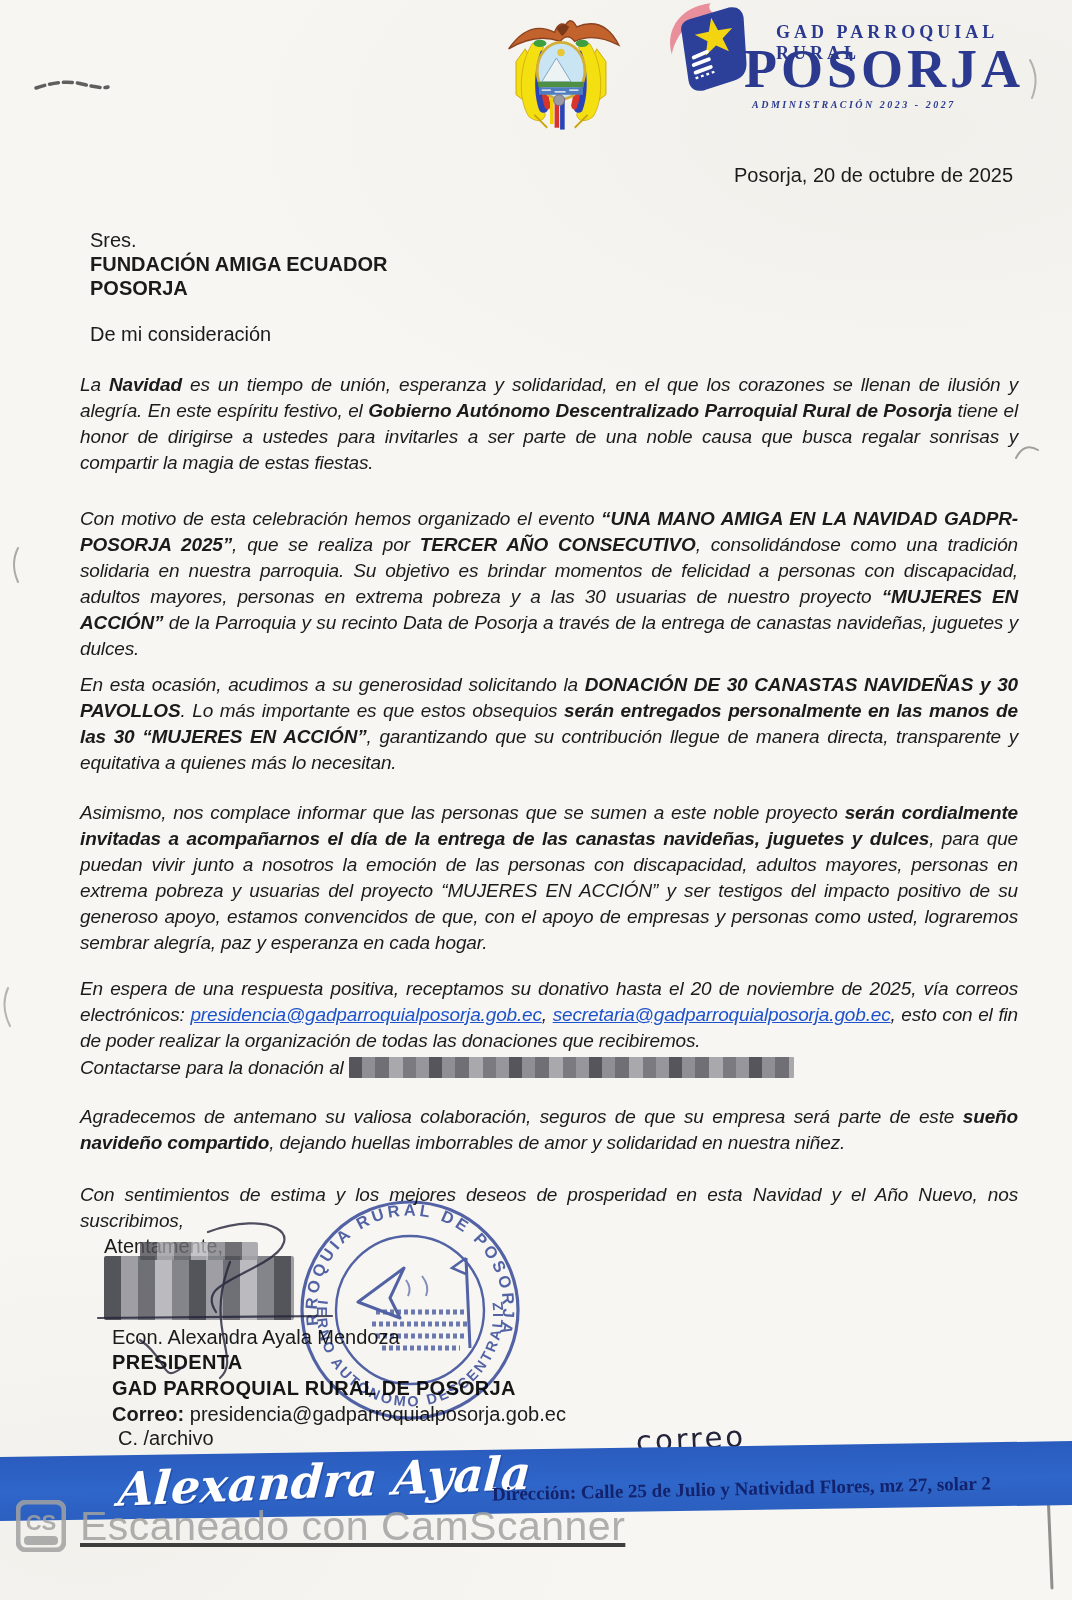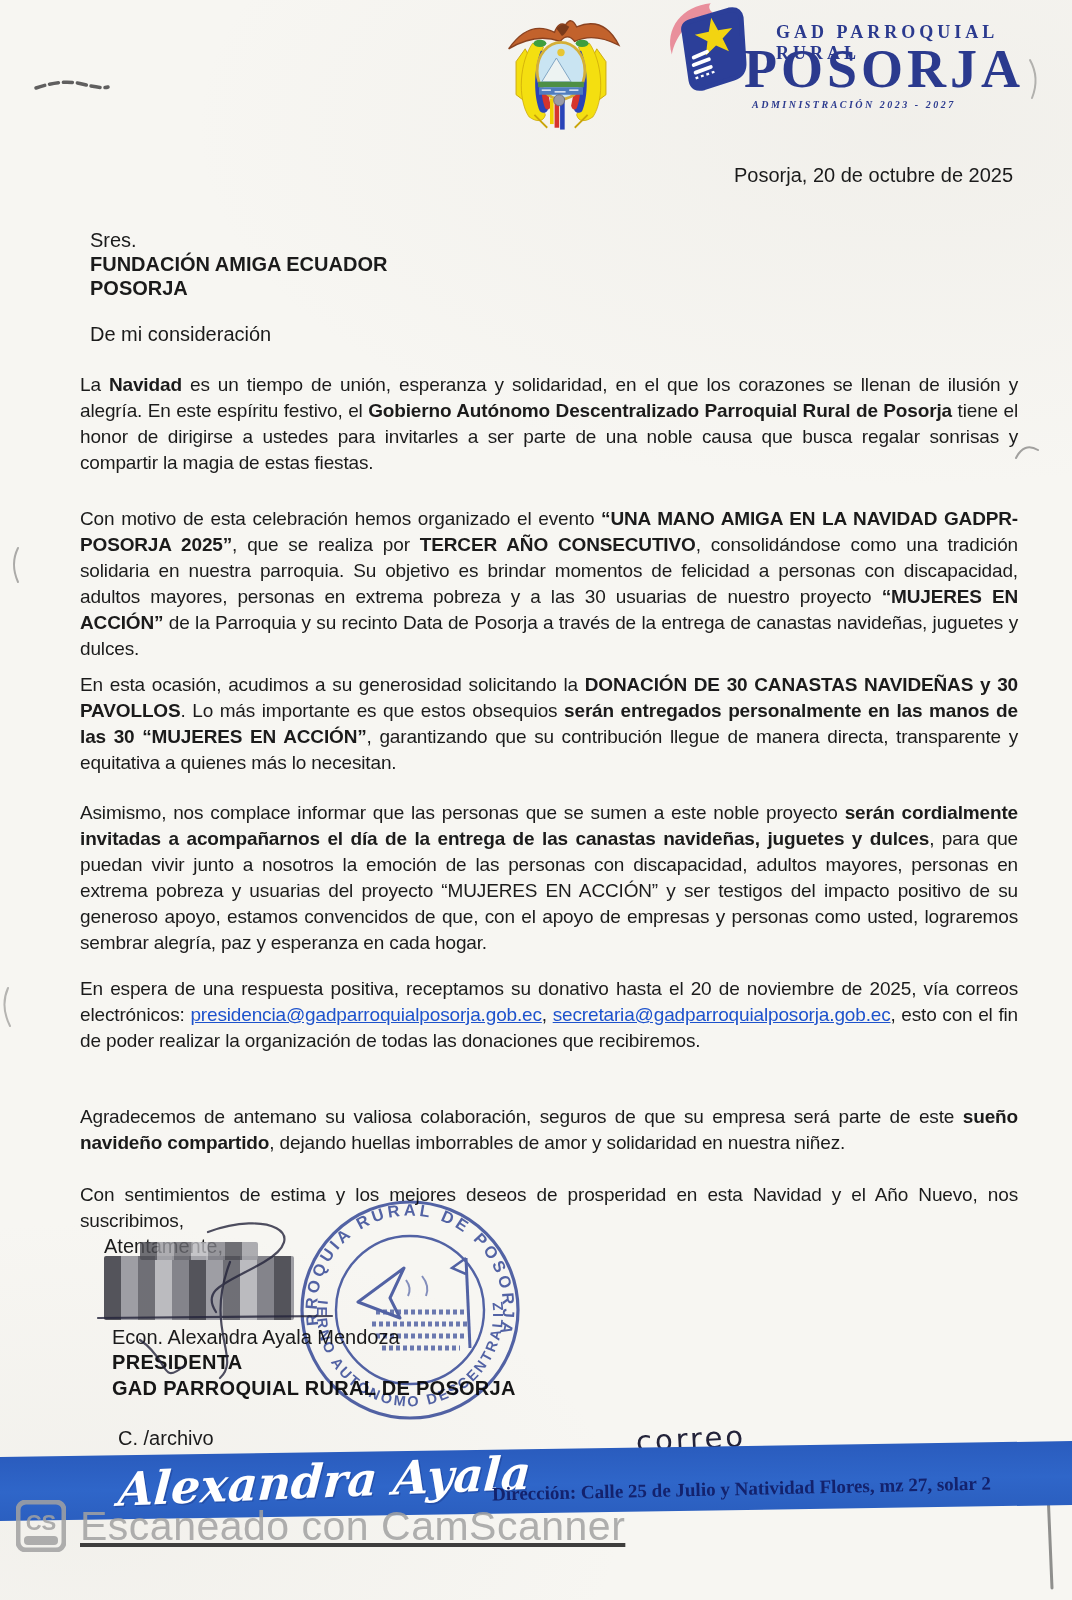--- a/index.html
+++ b/index.html
@@ -19,21 +19,21 @@
   .brand-text{color:#2b3a8e;font-family:"Liberation Serif", serif;font-weight:bold;}
   .brand-line1{font-size:18px;letter-spacing:4px;}
   .brand-name{font-size:54px;letter-spacing:4px;line-height:1;}
   .brand-line3{font-size:10px;letter-spacing:2.5px;font-style:italic;}
   .ref-number{font-size:21px;font-weight:bold;letter-spacing:.4px;color:#151515;}
   .date-line{font-size:20px;color:#1b1b1b;}
   
   .para{
     position:absolute;left:80px;width:938px;
     font-size:19px;line-height:26px;text-align:justify;
-    letter-spacing:-0.15px;color:#1b1b1b;
+    letter-spacing:-0.15px;color:#1b1b1b;font-style:italic;
   }
   .block{position:absolute;left:80px;font-size:20px;line-height:24px;color:#1b1b1b;margin-left:10px;}
   .seg-b{font-weight:bold;}
   .seg-l{color:#1d52cc;text-decoration:underline;}
   .redact{
     display:inline-block;height:21px;vertical-align:-4px;border-radius:1px;
     background-image:
       repeating-linear-gradient(90deg,#55555b 0 13px,#8e8e94 13px 26px,#6f6f75 26px 40px,#a8a8ad 40px 54px,#7a7a80 54px 67px,#96969c 67px 80px),
       repeating-linear-gradient(0deg,rgba(255,255,255,.30) 0 10px,rgba(0,0,0,.18) 10px 21px);
   }
@@ -150,31 +150,36 @@
   <div class="abs block" style="top:252px;font-weight:bold;">FUNDACIÓN AMIGA ECUADOR</div>
   <div class="abs block" style="top:276px;font-weight:bold;">POSORJA</div>
 
   <div class="abs block" style="top:322px;">De mi consideración</div>
 
   <div class="para" style="top:372px;"><span>La </span><span class="seg-b">Navidad</span><span> es un tiempo de unión, esperanza y solidaridad, en el que los corazones se llenan de ilusión y alegría. En este espíritu festivo, el </span><span class="seg-b">Gobierno Autónomo Descentralizado Parroquial Rural de Posorja</span><span> tiene el honor de dirigirse a ustedes para invitarles a ser parte de una noble causa que busca regalar sonrisas y compartir la magia de estas fiestas.</span></div>
   <div class="para" style="top:506px;"><span>Con motivo de esta celebración hemos organizado el evento </span><span class="seg-b">“UNA MANO AMIGA EN LA NAVIDAD GADPR-POSORJA 2025”</span><span>, que se realiza por </span><span class="seg-b">TERCER AÑO CONSECUTIVO</span><span>, consolidándose como una tradición solidaria en nuestra parroquia. Su objetivo es brindar momentos de felicidad a personas con discapacidad, adultos mayores, personas en extrema pobreza y a las 30 usuarias de nuestro proyecto </span><span class="seg-b">“MUJERES EN ACCIÓN”</span><span> de la Parroquia y su recinto Data de Posorja a través de la entrega de canastas navideñas, juguetes y dulces.</span></div>
   <div class="para" style="top:672px;"><span>En esta ocasión, acudimos a su generosidad solicitando la </span><span class="seg-b">DONACIÓN DE 30 CANASTAS NAVIDEÑAS y 30 PAVOLLOS</span><span>. Lo más importante es que estos obsequios </span><span class="seg-b">serán entregados personalmente en las manos de las 30 “MUJERES EN ACCIÓN”</span><span>, garantizando que su contribución llegue de manera directa, transparente y equitativa a quienes más lo necesitan.</span></div>
   <div class="para" style="top:800px;"><span>Asimismo, nos complace informar que las personas que se sumen a este noble proyecto </span><span class="seg-b">serán cordialmente invitadas a acompañarnos el día de la entrega de las canastas navideñas, juguetes y dulces</span><span>, para que puedan vivir junto a nosotros la emoción de las personas con discapacidad, adultos mayores, personas en extrema pobreza y usuarias del proyecto “MUJERES EN ACCIÓN” y ser testigos del impacto positivo de su generoso apoyo, estamos convencidos de que, con el apoyo de empresas y personas como usted, lograremos sembrar alegría, paz y esperanza en cada hogar.</span></div>
   <div class="para" style="top:976px;"><span>En espera de una respuesta positiva, receptamos su donativo hasta el 20 de noviembre  de 2025, vía correos electrónicos:  </span><span class="seg-l">presidencia@gadparroquialposorja.gob.ec</span><span>, </span><span class="seg-l">secretaria@gadparroquialposorja.gob.ec</span><span>, esto con el fin de poder realizar la organización de todas las donaciones que recibiremos.</span></div>
+  <div class="para" style="top:1055px;text-align:left;"><span>Contactarse para la donación al </span><span class="redact" style="width: 445px;"></span></div>
   <div class="para" style="top:1104px;"><span>Agradecemos de antemano su valiosa colaboración, seguros de que su empresa será parte de este </span><span class="seg-b">sueño navideño compartido</span><span>, dejando huellas imborrables de amor y solidaridad en nuestra niñez.</span></div>
   <div class="para" style="top:1182px;"><span>Con sentimientos de estima y los mejores deseos de prosperidad en esta Navidad y el Año Nuevo, nos suscribimos,</span></div>
 
   <div class="abs block" style="left:94px;top:1234px;">Atentamente,</div>
 
   <div class="sig-redact" style="left:104px;top:1256px;width:190px;height:64px;"></div>
   <div class="sig-redact" style="left:140px;top:1242px;width:118px;height:18px;opacity:.8;"></div>
 
   <div class="abs sign-name" style="left:112px;top:1326px;">Econ. Alexandra Ayala Mendoza</div>
   <div class="abs sign-bold" style="left:112px;top:1351px;">PRESIDENTA</div>
   <div class="abs sign-bold" style="left:112px;top:1377px;">GAD PARROQUIAL RURAL DE POSORJA</div>
+  <div class="abs sign-name sign-mail" style="left:112px;top:1403px;">
+    <span class="lbl">Correo:</span>
+    <span>presidencia@gadparroquialposorja.gob.ec</span>
+  </div>
   <div class="abs sign-name" style="left:118px;top:1427px;">C. /archivo</div>
 
   <svg class="abs stamp" style="left:292px;top:1192px;" width="236" height="236" viewBox="-118 -118 236 236">
     <defs>
       <path id="arcTop" d="M -90,22 A 93,93 0 1 1 90,22"></path>
       <path id="arcBot" d="M -91,-16 A 93,93 0 1 0 91,-16"></path>
     </defs>
     <g stroke="#3c50a2" fill="none">
       <circle r="108" stroke-width="3.2"></circle>
       <circle r="74" stroke-width="2.4"></circle>

